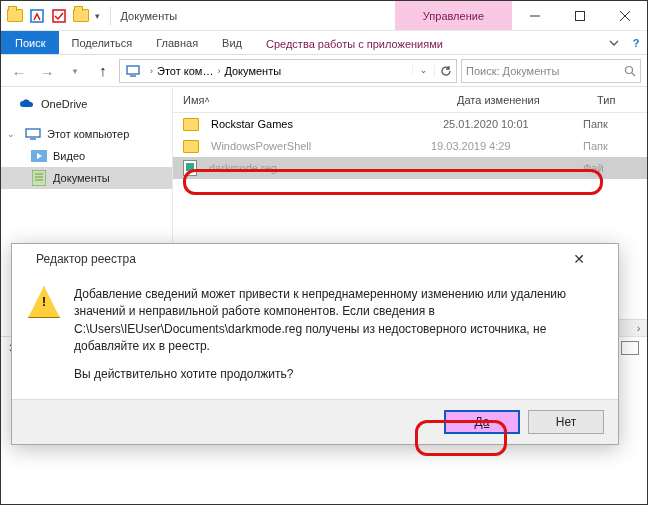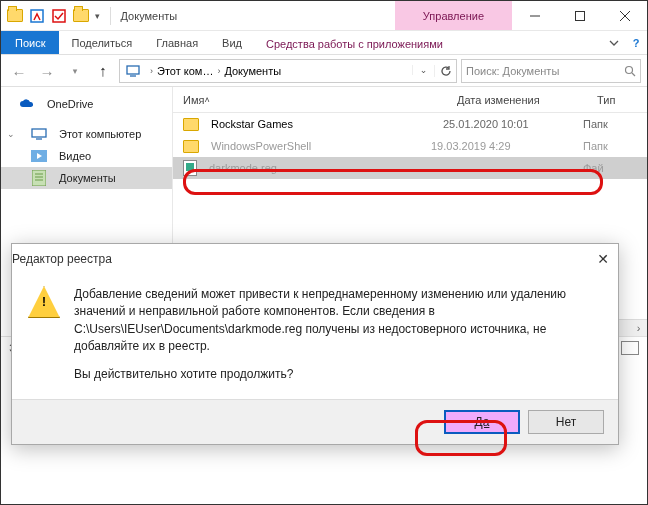--- a/index.html
+++ b/index.html
@@ -58,21 +58,21 @@
     width:180px; border:1px solid #ccc; height:24px; display:flex; align-items:center; padding:0 4px; color:#888;
   }
   .search .sicon { margin-left:auto; color:#888; }
   .body {
     display:flex;
     height: 232px;
   }
   .sidebar {
     width:172px; border-right:1px solid #e8e8e8; padding:6px 0; overflow:hidden;
   }
-  .tree-item { display:flex; align-items:center; gap:12px; padding:3px 4px 3px 18px; color:#222;}
+  .tree-item { display:flex; align-items:center; gap:6px; padding:3px 4px 3px 18px; color:#222;}
   .tree-item.sel { background:#d8d8d8;}
   .ico { width:16px; height:16px; display:flex; align-items:center; justify-content:center; font-size:12px;}
   .ico-cloud { color:#0a5bbf;}
   .ico-pc { color:#2a6db3;}
   .ico-vid { color:#2a6db3;}
   .ico-doc { color:#2a6db3;}
   .twist { width:10px; color:#777; font-size:9px; margin-right:2px;}
   .main { flex:1; overflow:hidden; position:relative;}
   .cols {
     display:flex; align-items:center; height:26px; border-bottom:1px solid #e8e8e8; color:#444;
@@ -113,21 +113,21 @@
   .dialog {
     position:absolute;
     left:10px; top:242px;
     width:608px;
     background:#fff;
     border:1px solid #a8a8a8;
     box-shadow:0 4px 20px rgba(0,0,0,0.25);
     font-size:12px;
   }
   .dlg-title {
-    height:30px; display:flex; align-items:center; padding:0 0; color:#333;
+    height:30px; display:flex; align-items:center; padding:0 24px; color:#333;
     justify-content:space-between;
   }
   .dlg-close { width:30px; text-align:center; font-size:14px; color:#333;}
   .dlg-body {
     display:flex; padding:12px 16px 6px 16px; gap:14px;
   }
   .dlg-icon {
     width:32px; height:32px; flex-shrink:0;
     background:#ffcf3e; clip-path: polygon(50% 0, 100% 100%, 0 100%);
     display:flex; align-items:center; justify-content:center; color:#000; font-weight:bold;

